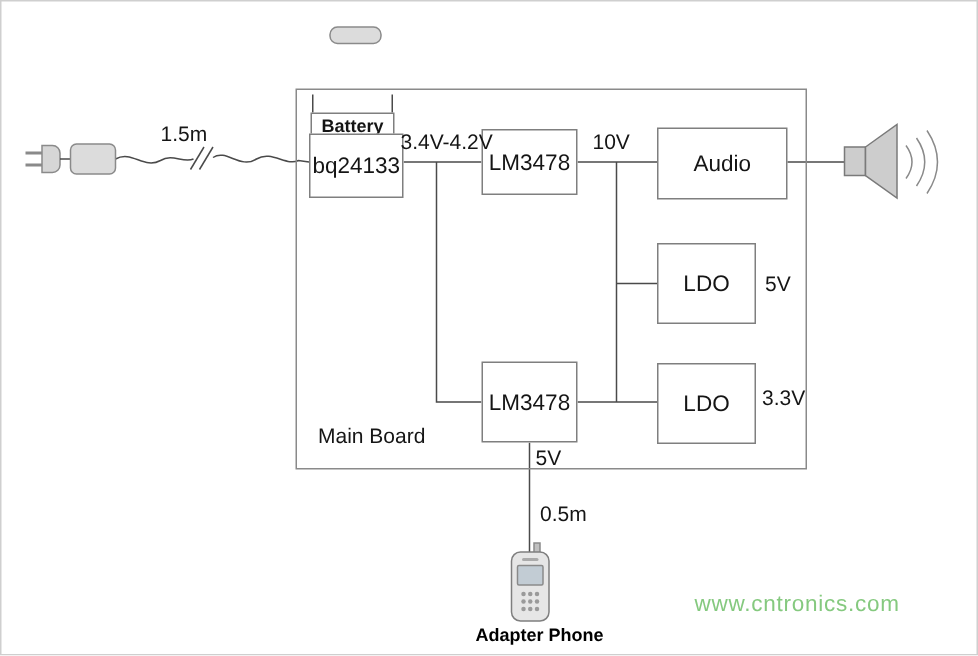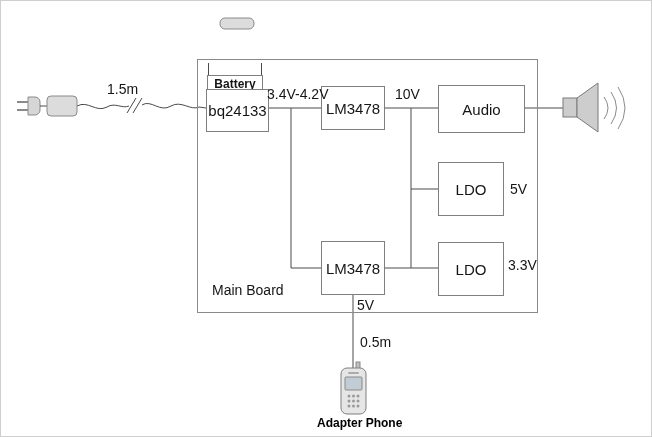--- a/index.html
+++ b/index.html
@@ -140,14 +140,15 @@
   <div class="lbl net-battery">3.4V-4.2V</div>
   <div class="lbl net-boost">10V</div>
   <div class="lbl net-ldo-top">5V</div>
   <div class="lbl net-ldo-bottom">3.3V</div>
   <div class="lbl net-phone">5V</div>
   <div class="lbl len-adapter">1.5m</div>
   <div class="lbl len-phone">0.5m</div>
 
   <div class="bold-lbl lbl-phone">Adapter Phone</div>
 
+  <div class="watermark" style="color: rgb(133, 201, 127);">www.cntronics.com</div>
 
 </div>
 
 </body></html>

